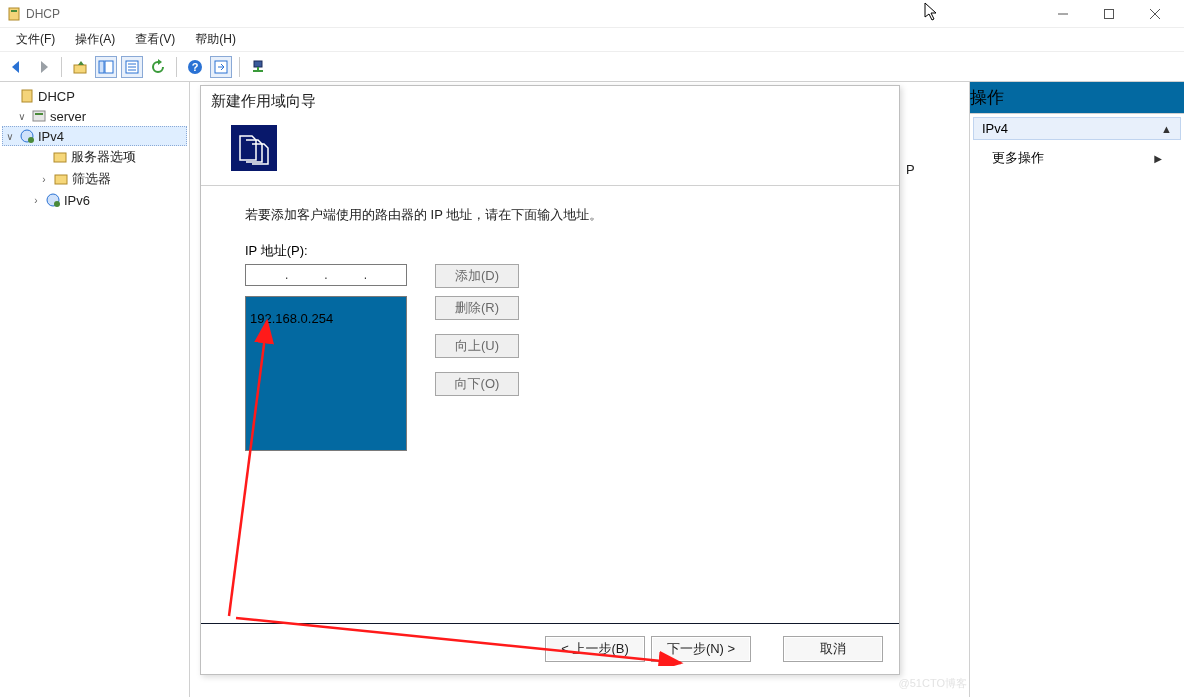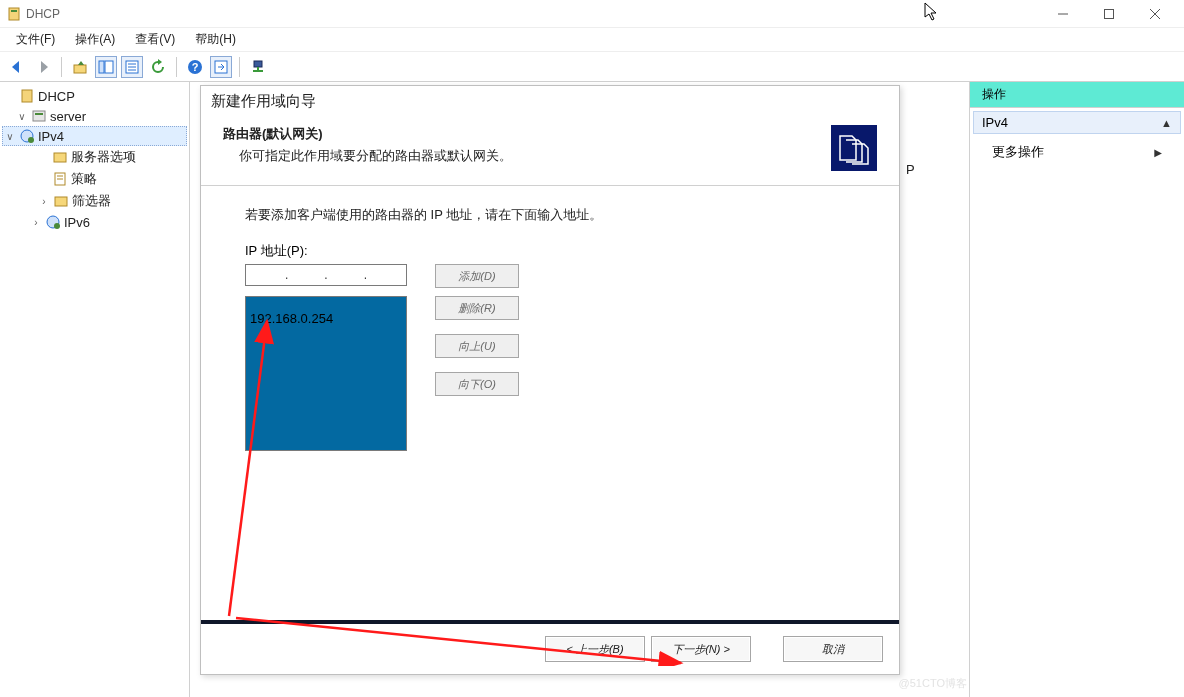--- a/index.html
+++ b/index.html
@@ -32,21 +32,21 @@
   
   .tree-node { display: flex; align-items: center; padding: 2px 2px; gap: 3px; font-size: 13px; color: #222; }
   .tree-node.selected { background: #dfeeff; border: 1px dotted #8aa9d6; padding: 1px 1px; }
   .twisty { width: 12px; text-align: center; color: #666; font-size: 10px; user-select: none; }
   .tree-icon { width: 16px; height: 16px; display: inline-flex; align-items: center; justify-content: center; }
   .indent-1 { padding-left: 14px; }
   .indent-2 { padding-left: 28px; }
   .indent-3 { padding-left: 50px; }
 
   
-  .actions-header { background: #5eead4; border-bottom: 1px solid #d0d0d0; padding: 4px 12px; font-size: 12px; }
+  .actions-header { background: #0369a1; border-bottom: 1px solid #d0d0d0; padding: 4px 0; font-size: 17px; }
   .actions-group { background: #e8f0fb; border: 1px solid #c0d4ef; margin: 3px; padding: 3px 8px; display: flex; align-items: center; font-size: 13px; }
   .actions-group .arrow { margin-left: auto; color: #333; font-size: 11px; }
   .actions-item { padding: 6px 22px; font-size: 13px; display: flex; align-items: center; }
   .actions-item .arrow { margin-left: auto; color: #333; font-size: 10px; }
 
   
   .wizard { position: absolute; left: 10px; top: 3px; width: 700px; height: 590px; background: #fff; border: 1px solid #bfbfbf; box-shadow: 2px 2px 6px rgba(0,0,0,0.15); display: flex; flex-direction: column; }
   .wizard-title { padding: 6px 10px; font-size: 15px; color: #222; }
   .wizard-header { padding: 8px 22px 14px 22px; border-bottom: 1px solid #d0d0d0; display: flex; }
   .wizard-header-text { flex: 1; }
@@ -54,23 +54,23 @@
   .wizard-header-text .hdr-desc { font-size: 13px; color: #222; padding: 4px 0 0 16px; }
   .wizard-icon { width: 46px; height: 46px; background: #08186b; display: flex; align-items: center; justify-content: center; margin-left: 8px; }
   .wizard-body { flex: 1; padding: 20px 44px; position: relative; }
   .wizard-body .body-text { font-size: 13px; color: #222; margin-bottom: 18px; }
   .ip-label { font-size: 13px; margin-bottom: 4px; }
   .ip-row { display: flex; align-items: flex-start; gap: 28px; margin-bottom: 8px; }
   .ip-input { width: 162px; height: 22px; border: 1px solid #7a7a7a; display: flex; align-items: center; justify-content: center; color: #333; background: #fff; }
   .ip-input .dot { padding: 0 18px; }
   .ip-list { width: 162px; height: 155px; border: 1px solid #7a7a7a; background: #0369a1; font-size: 13px; padding: 14px 4px; }
   .side-btns { display: flex; flex-direction: column; gap: 14px; }
-  .dlg-btn { width: 84px; height: 24px; border: 1px solid #a6a6a6; background: #efefef; color: #6a6a6a; display: flex; align-items: center; justify-content: center; font-size: 11px; font-style: italic; }
+  .dlg-btn { width: 84px; height: 24px; border: 1px solid #a6a6a6; background: #efefef; color: #6a6a6a; display: flex; align-items: center; justify-content: center; font-size: 13px; }
   .dlg-btn.enabled { color: #222; background: #f7f7f7; box-shadow: inset 0 0 0 1px #fff; }
-  .wizard-footer { border-top: 4px solid #0f172a; padding: 12px 16px; display: flex; justify-content: flex-end; gap: 6px; }
+  .wizard-footer { border-top: 1px solid #0f172a; padding: 12px 16px; display: flex; justify-content: flex-end; gap: 6px; }
   .wizard-footer .dlg-btn { width: 100px; height: 26px; color: #222; }
   .wizard-footer .spacer { width: 20px; }
 
   .side-letter { position: absolute; left: 716px; top: 80px; font-size: 13px; color: #222; }
 
   
   .annot { position: absolute; inset: 0; pointer-events: none; }
 
   
   .cursor { position: absolute; left: 924px; top: 2px; pointer-events: none; }
@@ -209,30 +209,20 @@
       <span>IPv4</span>
     </div>
     <div class="tree-node indent-3">
       <span class="tree-icon">
           <svg viewBox="0 0 16 16">
             <rect x="2" y="4" width="12" height="9" fill="#f6d77a" stroke="#b08a2a"></rect>
           </svg>
         </span>
       <span>服务器选项</span>
     </div>
-    <div class="tree-node indent-3">
-      <span class="tree-icon">
-          <svg viewBox="0 0 16 16">
-            <rect x="3" y="2" width="10" height="12" fill="#fff" stroke="#b08a2a"></rect>
-            <line x1="5" y1="5" x2="11" y2="5" stroke="#b08a2a"></line>
-            <line x1="5" y1="8" x2="11" y2="8" stroke="#b08a2a"></line>
-          </svg>
-        </span>
-      <span>策略</span>
-    </div>
     <div class="tree-node indent-3" style="padding-left:36px">
       <span class="twisty">›</span>
       <span class="tree-icon">
           <svg viewBox="0 0 16 16">
             <rect x="2" y="4" width="12" height="9" fill="#f6d77a" stroke="#b08a2a"></rect>
           </svg>
         </span>
       <span>筛选器</span>
     </div>
     <div class="tree-node indent-2">
@@ -246,24 +236,20 @@
       <span>IPv6</span>
     </div>
   </div>
 
   <div class="center-pane">
     <span class="side-letter">P</span>
 
     <div class="wizard">
       <div class="wizard-title">新建作用域向导</div>
       <div class="wizard-header">
-        <div class="wizard-header-text">
-          <div class="hdr-title">路由器(默认网关)</div>
-          <div class="hdr-desc">你可指定此作用域要分配的路由器或默认网关。</div>
-        </div>
         <div class="wizard-icon">
           <svg viewBox="0 0 40 40" width="40" height="40">
               <g stroke="#fff" stroke-width="1.5" fill="none">
                 <path d="M6 8 L18 8 L22 12 L22 32 L6 32 Z"></path>
                 <path d="M12 12 L24 12 L28 16 L28 34 L12 34"></path>
                 <path d="M18 16 L30 16 L34 20 L34 36 L18 36"></path>
               </g>
             </svg>
         </div>
       </div>

